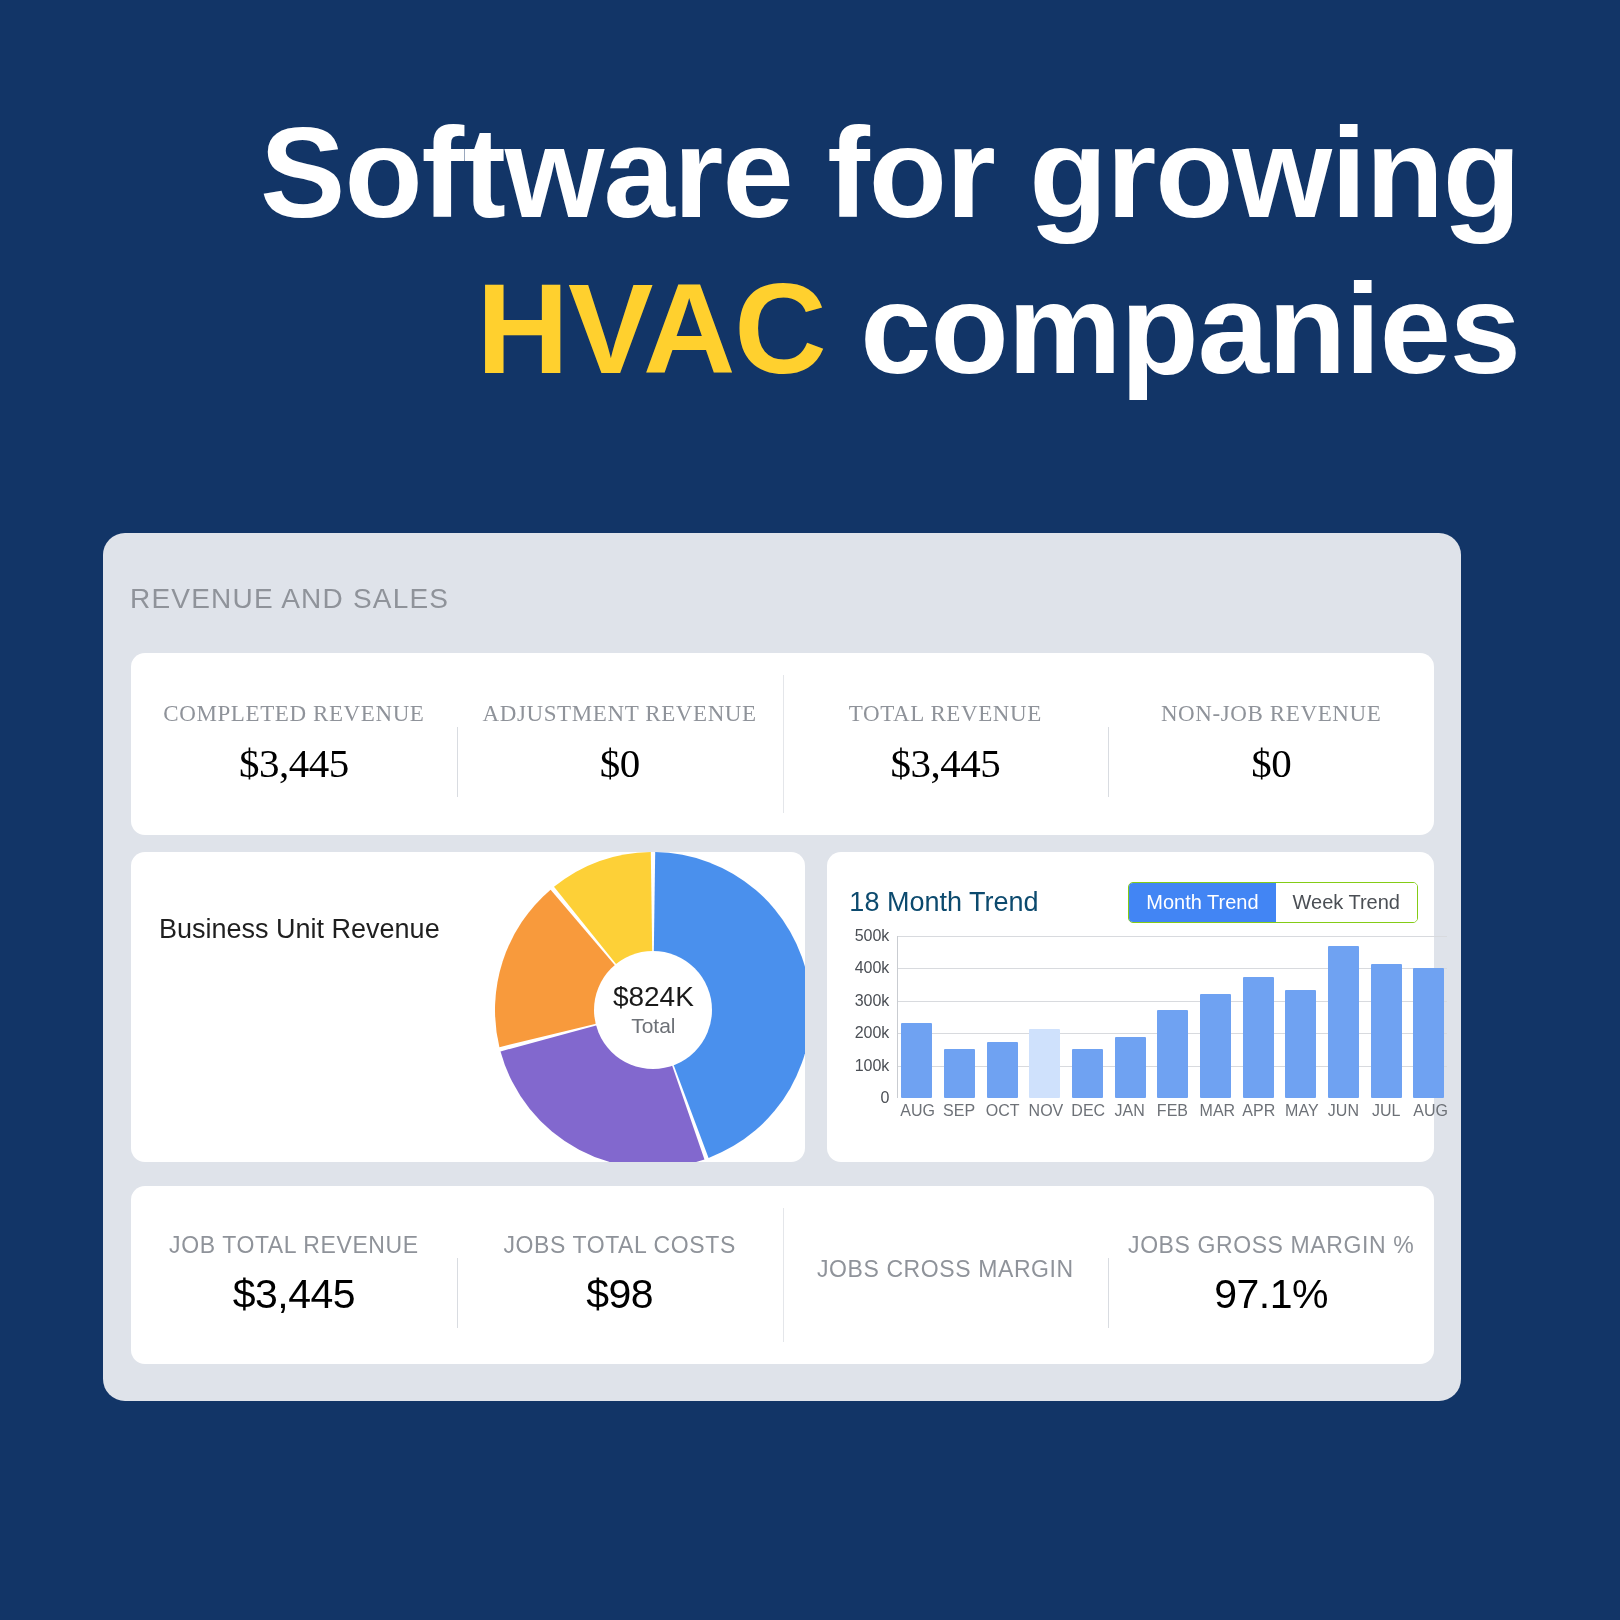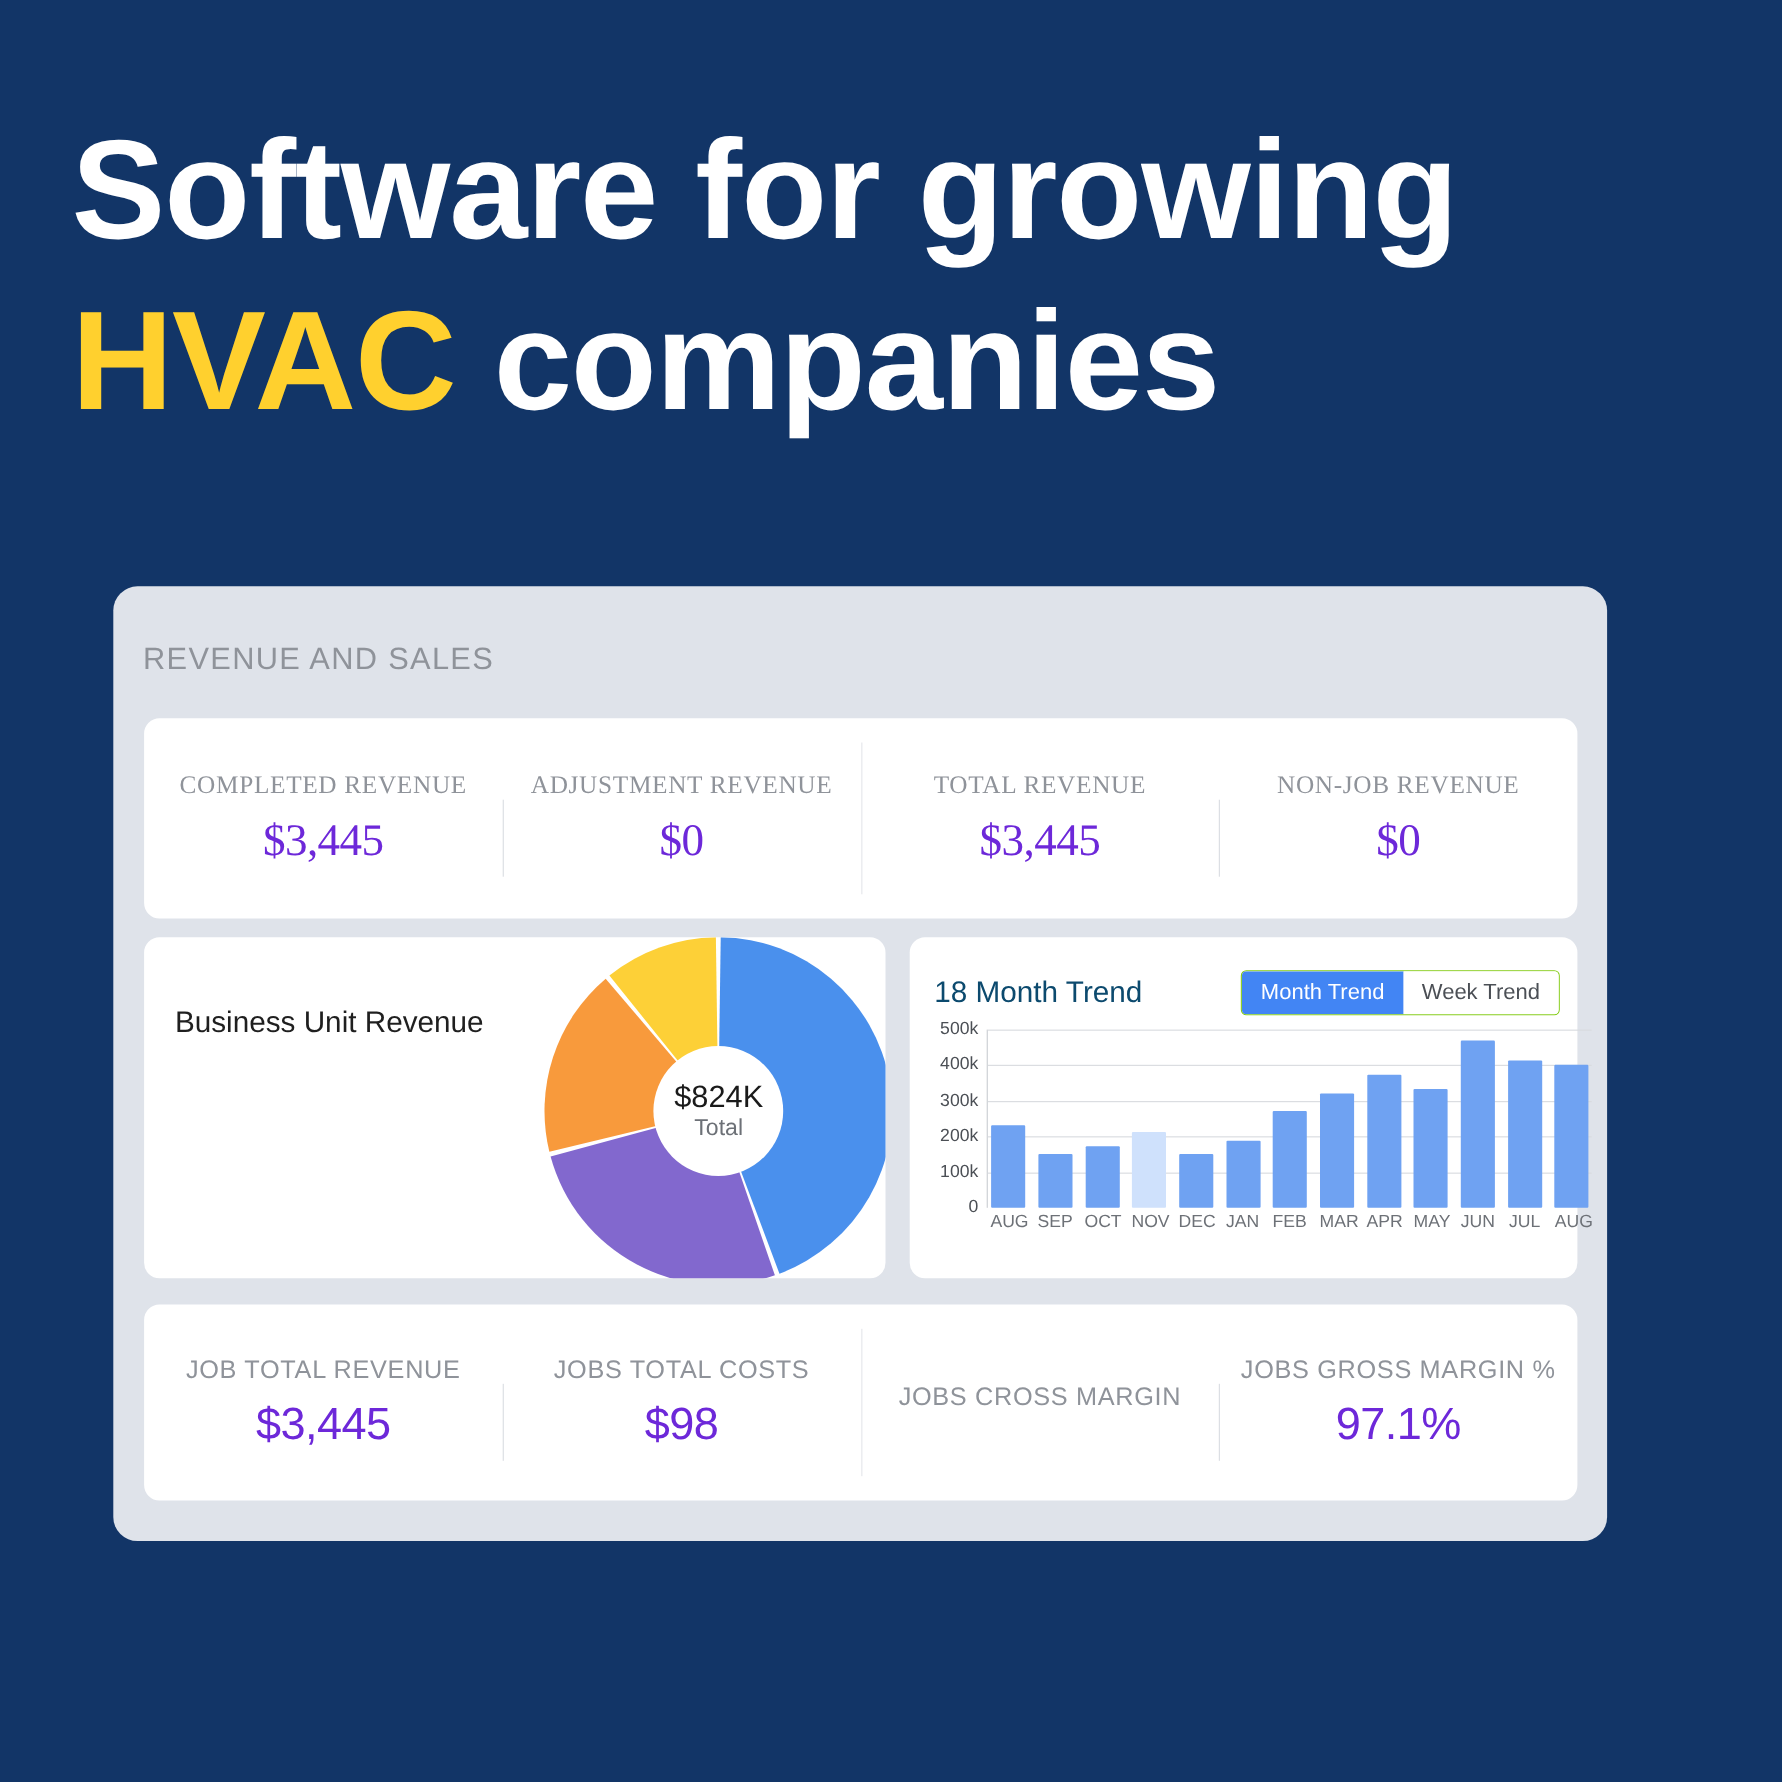--- a/index.html
+++ b/index.html
@@ -5,21 +5,21 @@
   * { box-sizing: border-box; margin: 0; padding: 0; }
   html, body {
     width: 1620px; height: 1620px;
     background: #123567;
     font-family: "Liberation Sans", sans-serif;
     overflow: hidden;
   }
 
   .hero {
     padding: 95px 100px 0 65px;
-    text-align: left;
+    text-align: right;
   }
   .hero-line {
     color: #ffffff;
     font-size: 128px;
     font-weight: 700;
     line-height: 1.22;
     letter-spacing: -1px;
   }
   .hl-accent { color: #ffd02e; }
 
@@ -85,21 +85,21 @@
     background: #d9dce1;
   }
   .kpi-label {
     color: #8f939a;
     font-size: 23px;
     letter-spacing: 0.6px;
     margin-bottom: 12px;
     white-space: nowrap;
   }
   .kpi-value {
-    color: #6d28d9;
+    color: #000000;
     font-size: 41px;
     font-weight: 400;
     letter-spacing: -0.5px;
   }
 
   
   .mid-row {
     position: absolute;
     left: 131px;
     top: 852px;

